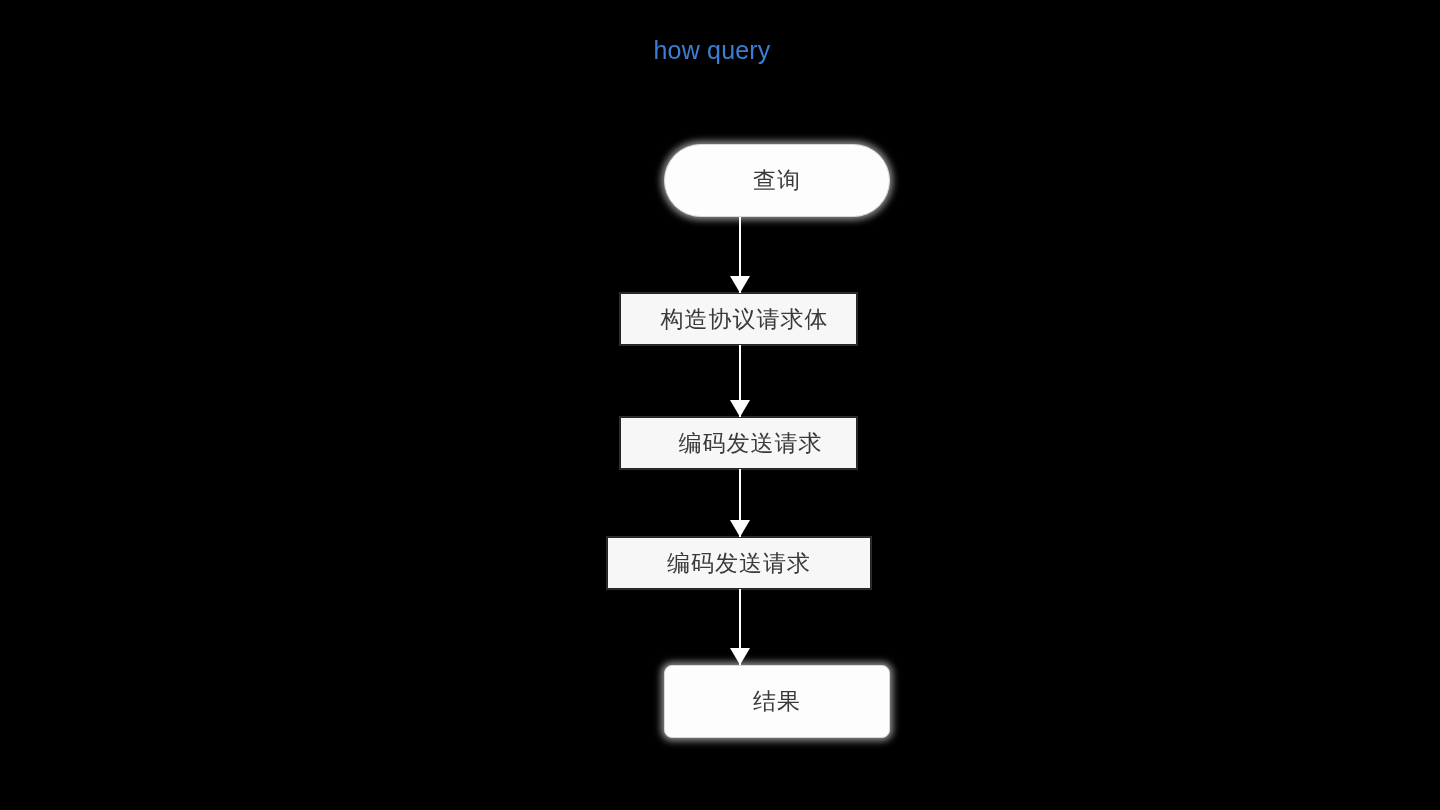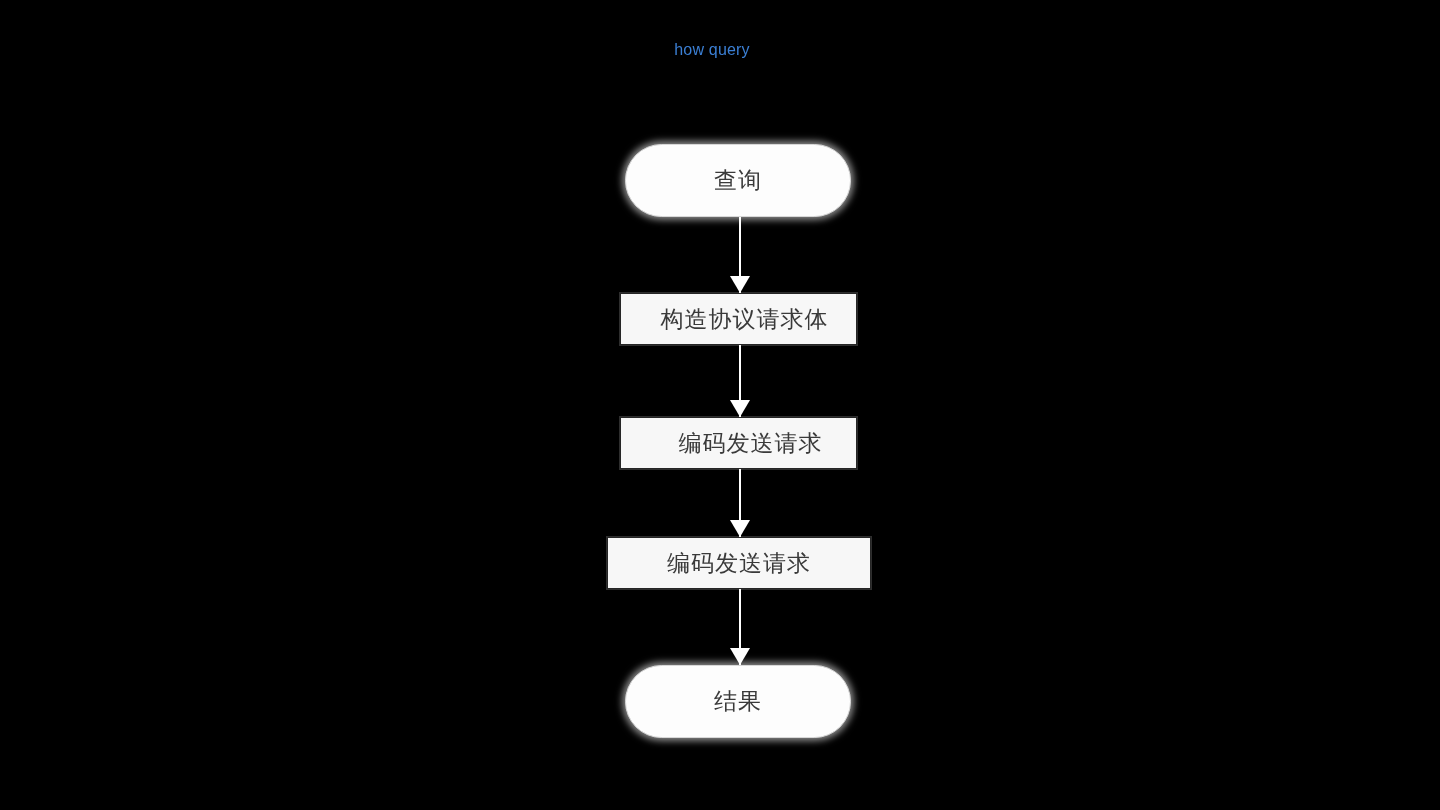--- a/index.html
+++ b/index.html
@@ -23,21 +23,21 @@
     height: 810px;
     background: #000000;
   }
   
   .diagram-title {
     position: absolute;
     left: 0;
     top: 34px;
     width: 1424px;
     text-align: center;
-    font-size: 16px;
+    font-size: 25px;
     line-height: 32px;
     color: #3b7fd4;
     letter-spacing: 0.2px;
     white-space: pre;
   }
   
   .node {
     position: absolute;
     box-sizing: border-box;
     background: #f6f6f6;
@@ -53,20 +53,21 @@
     line-height: 1;
     color: #3a3a3a;
     letter-spacing: 1px;
     white-space: pre;
   }
   .node.stadium {
     border-radius: 999px;
     background: #fdfdfd;
     border: 1.5px solid #d8d8d8;
     box-shadow: 0 0 7px 3px rgba(255,255,255,0.55);
+    margin-left: 39px;
   }
   .node.rect {
     border-radius: 0;
     background: #f7f7f7;
     border: 1.7px solid #262626;
     box-shadow: 0 0 0 1px rgba(255,255,255,0.18);
   }
   
   .edge {
     position: absolute;
@@ -124,17 +125,17 @@
   </div>
 
   <div class="node rect" style="left:620px; top:417px; width:237px; height:52px;padding-left:24px;">
     <span class="node-label">编码发送请求</span>
   </div>
 
   <div class="node rect" style="left:607px; top:537px; width:264px; height:52px;">
     <span class="node-label">编码发送请求</span>
   </div>
 
-  <div class="node stadium" style="left:625px; top:665px; width:226px; height:73px;">
+  <div class="node stadium" style="left:625px; top:665px; width:226px; height:73px;border-radius:8px;">
     <span class="node-label">结果</span>
   </div>
 
 </div>
 
 </body></html>

